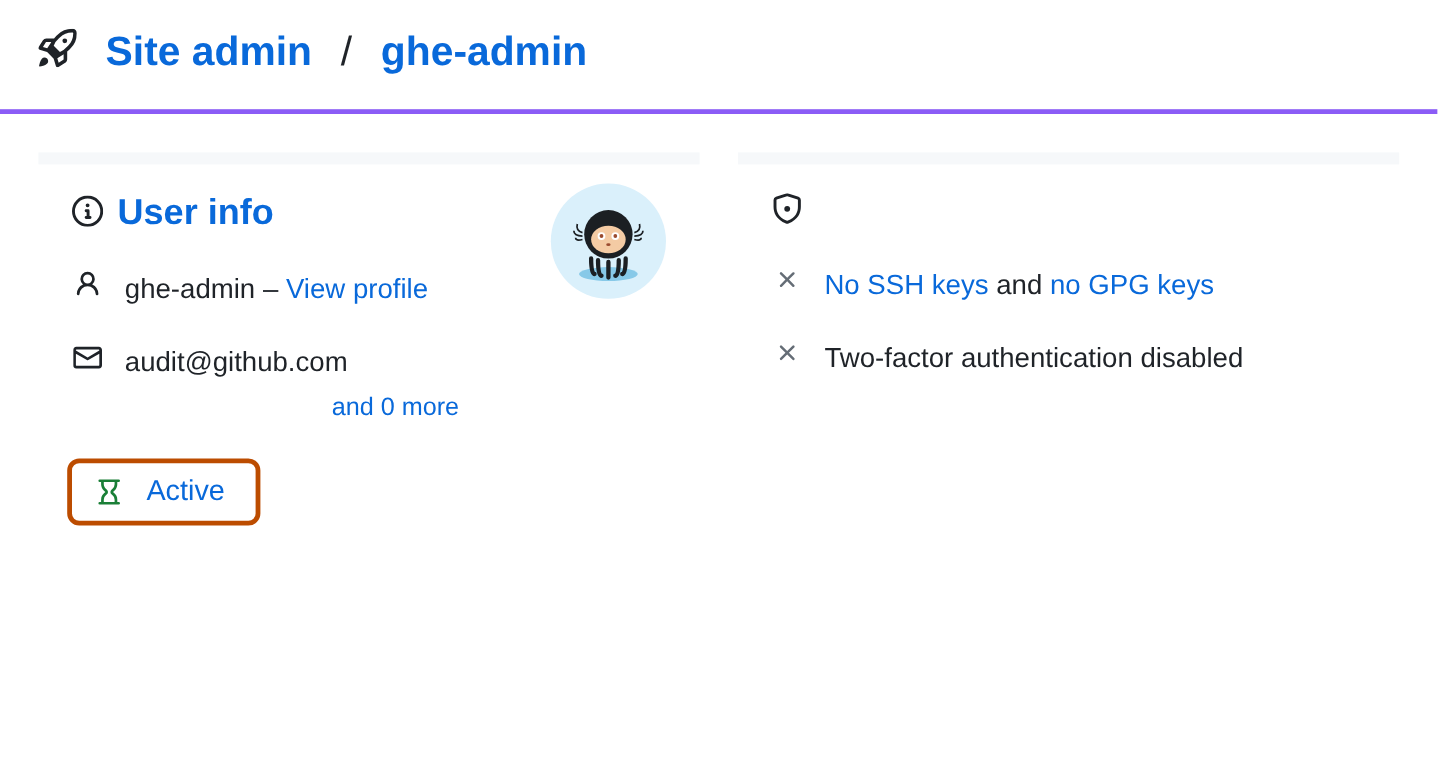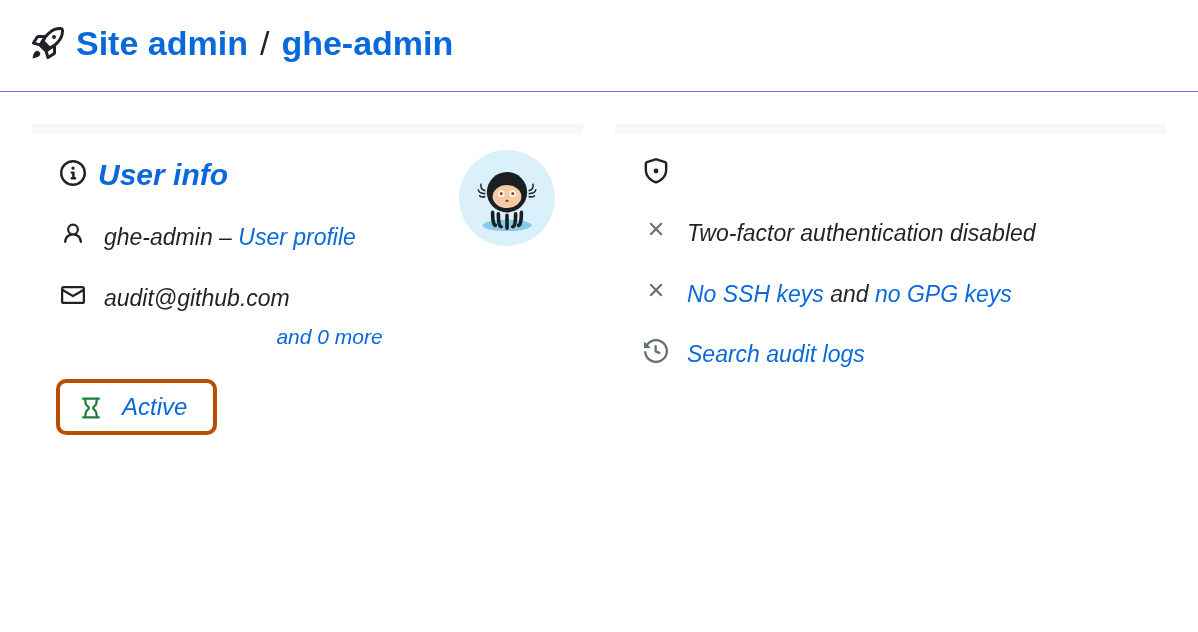--- a/index.html
+++ b/index.html
@@ -4,42 +4,41 @@
   <style>
     * { margin: 0; padding: 0; box-sizing: border-box; }
     body {
       font-family: -apple-system, BlinkMacSystemFont, "Segoe UI", Helvetica, Arial, sans-serif;
       background: #ffffff;
       color: #1f2328;
       font-size: 16px;
     }
     .breadcrumb {
       padding: 24px 32px 28px 32px;
-      border-bottom: 1px solid #8b5cf6;
-      display: flex;
-      align-items: flex-end;
-      gap: 12px;
+      border-bottom: 4px solid #8b5cf6;
+      display: flex;
+      align-items: flex-start;
+      gap: 24px;
     }
     .breadcrumb-link {
       color: #0969da;
       text-decoration: none;
       font-size: 34px;
       font-weight: 600;
     }
     .breadcrumb-sep {
       color: #1f2328;
       font-size: 34px;
       font-weight: 400;
     }
     .rocket-icon svg { width: 32px; height: 32px; }
     .panels {
       display: flex;
       gap: 32px;
       padding: 32px;
-      font-style: italic;
     }
     .panel {
       flex: 1;
     }
     .panel-bar {
       height: 10px;
       background: #f6f8fa;
     }
     .panel-content {
       padding: 24px 28px 0 28px;
@@ -79,21 +78,21 @@
     .sub-link {
       display: block;
       color: #0969da;
       font-size: 21px;
       margin-top: 6px;
       text-decoration: none;
       text-align: center;
     }
     .active-row {
       display: inline-flex;
-      align-items: center;
+      align-items: flex-start;
       gap: 18px;
       border: 4px solid #bc4c00;
       border-radius: 10px;
       padding: 10px 26px 10px 18px;
       margin-left: -4px;
     }
     .active-row .row-icon svg { fill: #1a7f37; }
     .active-link {
       color: #0969da;
       font-size: 24px;
@@ -166,21 +165,21 @@
         </div>
       </div>
 
       <div class="row">
         <span class="row-icon">
           <svg viewBox="0 0 16 16" fill="#1f2328">
               <path d="M10.561 8.073a6.005 6.005 0 0 1 3.432 5.142.75.75 0 1 1-1.498.07 4.5 4.5 0 0 0-8.99 0 .75.75 0 0 1-1.498-.07 6.004 6.004 0 0 1 3.431-5.142 3.999 3.999 0 1 1 5.123 0ZM10.5 5a2.5 2.5 0 1 0-5 0 2.5 2.5 0 0 0 5 0Z"></path>
             </svg>
         </span>
         <span class="row-body">
-          <span>ghe-admin</span><span class="muted-sep"> – </span><a href="#" class="link">User profile</a>
+          <span>ghe-admin</span><span class="muted-sep"> – </span><a href="#" class="link">View profile</a>
         </span>
       </div>
 
       <div class="row">
         <span class="row-icon">
           <svg viewBox="0 0 16 16" fill="#1f2328">
               <path d="M1.75 2h12.5c.966 0 1.75.784 1.75 1.75v8.5A1.75 1.75 0 0 1 14.25 14H1.75A1.75 1.75 0 0 1 0 12.25v-8.5C0 2.784.784 2 1.75 2ZM1.5 12.251c0 .138.112.25.25.25h12.5a.25.25 0 0 0 .25-.25V5.809L8.38 9.397a.75.75 0 0 1-.76 0L1.5 5.809v6.442Zm13-8.181v-.32a.25.25 0 0 0-.25-.25H1.75a.25.25 0 0 0-.25.25v.32L8 7.88Z"></path>
             </svg>
         </span>
         <span class="row-body">
@@ -211,41 +210,31 @@
             </svg>
         </span>
       </div>
 
       <div class="row">
         <span class="row-icon x-icon">
           <svg viewBox="0 0 16 16">
               <path d="M3.72 3.72a.75.75 0 0 1 1.06 0L8 6.94l3.22-3.22a.749.749 0 0 1 1.275.326.749.749 0 0 1-.215.734L9.06 8l3.22 3.22a.749.749 0 0 1-.326 1.275.749.749 0 0 1-.734-.215L8 9.06l-3.22 3.22a.751.751 0 0 1-1.042-.018.751.751 0 0 1-.018-1.042L6.94 8 3.72 4.78a.75.75 0 0 1 0-1.06Z"></path>
             </svg>
         </span>
-        <span class="row-body">Two-factor authentication disabled</span>
+        <span class="row-body">
+          <a href="#" class="link">No SSH keys</a><span> and </span><a href="#" class="link">no GPG keys</a>
+        </span>
       </div>
 
       <div class="row">
         <span class="row-icon x-icon">
           <svg viewBox="0 0 16 16">
               <path d="M3.72 3.72a.75.75 0 0 1 1.06 0L8 6.94l3.22-3.22a.749.749 0 0 1 1.275.326.749.749 0 0 1-.215.734L9.06 8l3.22 3.22a.749.749 0 0 1-.326 1.275.749.749 0 0 1-.734-.215L8 9.06l-3.22 3.22a.751.751 0 0 1-1.042-.018.751.751 0 0 1-.018-1.042L6.94 8 3.72 4.78a.75.75 0 0 1 0-1.06Z"></path>
             </svg>
         </span>
-        <span class="row-body">
-          <a href="#" class="link">No SSH keys</a><span> and </span><a href="#" class="link">no GPG keys</a>
-        </span>
-      </div>
-
-
-      <div class="row">
-        <span class="row-icon history-icon">
-          <svg viewBox="0 0 16 16">
-              <path d="m.427 1.927 1.215 1.215a8.002 8.002 0 1 1-1.6 5.685.75.75 0 1 1 1.493-.154 6.5 6.5 0 1 0 1.18-4.458l1.358 1.358A.25.25 0 0 1 3.896 6H.25A.25.25 0 0 1 0 5.75V2.104a.25.25 0 0 1 .427-.177ZM7.75 4a.75.75 0 0 1 .75.75v2.992l2.028.812a.75.75 0 0 1-.557 1.392l-2.5-1A.751.751 0 0 1 7 8.25v-3.5A.75.75 0 0 1 7.75 4Z"></path>
-            </svg>
-        </span>
-        <span class="row-body">
-          <a href="#" class="link">Search audit logs</a>
-        </span>
-      </div>
+        <span class="row-body">Two-factor authentication disabled</span>
+      </div>
+
+
     </div>
   </div>
 
 </div>
 
 </body></html>

